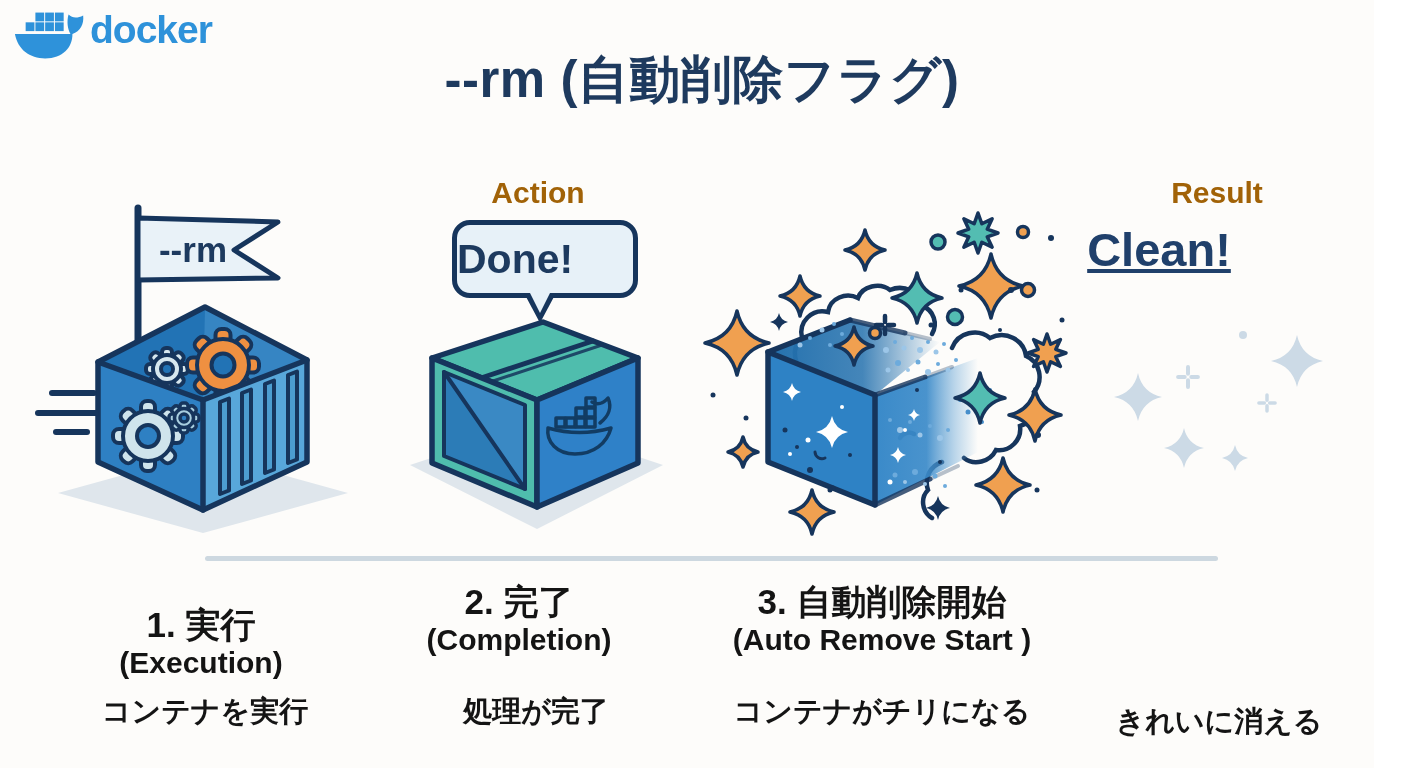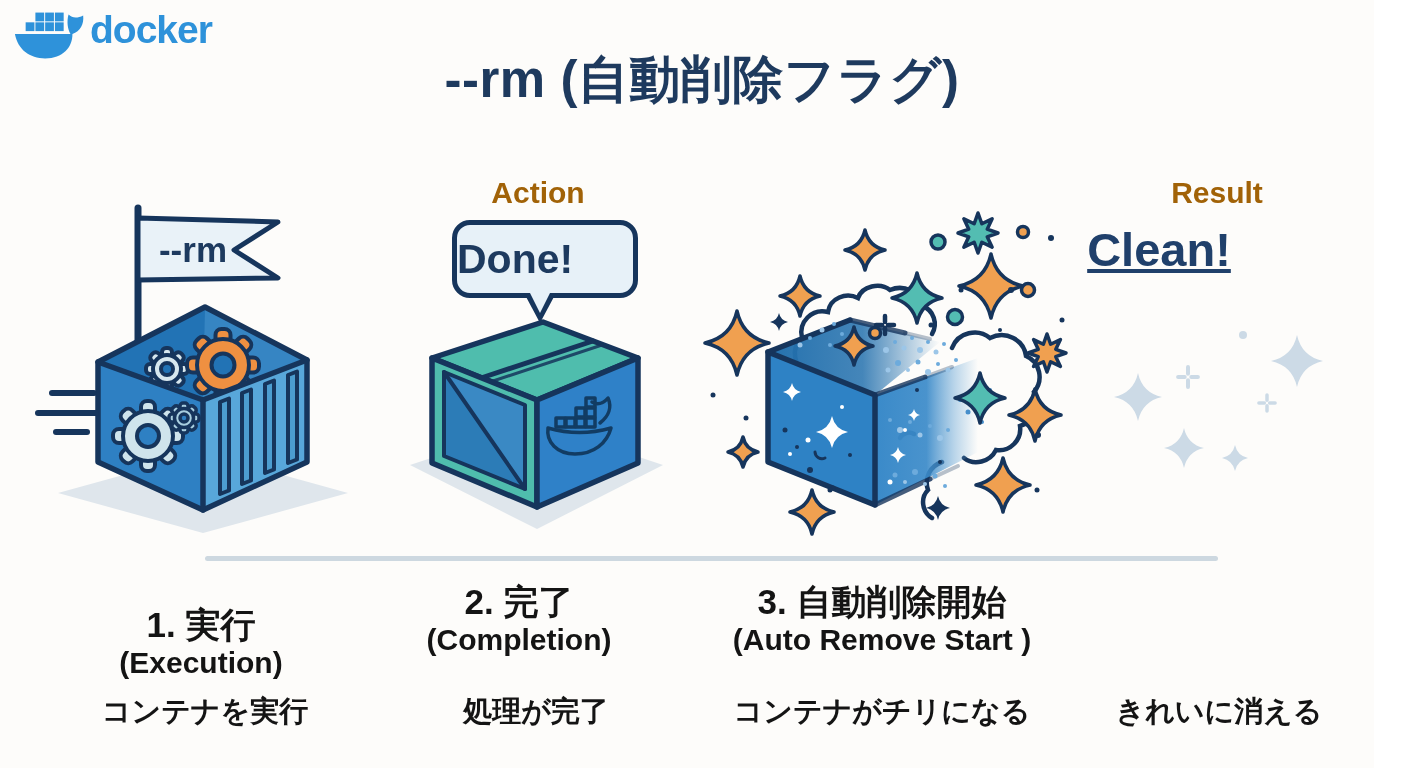--- a/index.html
+++ b/index.html
@@ -353,15 +353,15 @@
     <div class="en">(Completion)</div>
   </div>
   <div class="abs centered stage-caption" style="left:882px;">
     <div class="jp">3. 自動削除開始</div>
     <div class="en">(Auto Remove Start )</div>
   </div>
 
   <div class="abs centered stage-desc" style="left:205px;">コンテナを実行</div>
   <div class="abs centered stage-desc" style="left:536px;">処理が完了</div>
   <div class="abs centered stage-desc" style="left:882px;">コンテナがチリになる</div>
-  <div class="abs centered stage-desc" style="left:1219px;">きれいに消える</div>
+  <div class="abs centered stage-desc" style="left:1219px;margin-top:10px;">きれいに消える</div>
 
 </div>
 
 </body></html>

